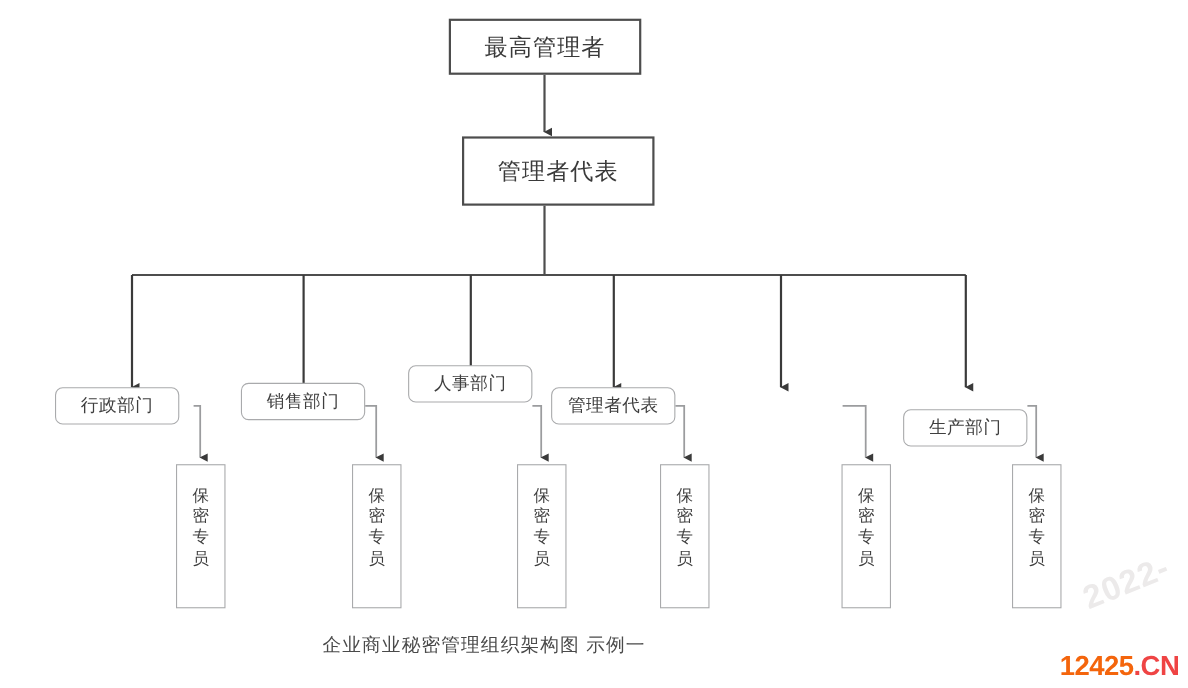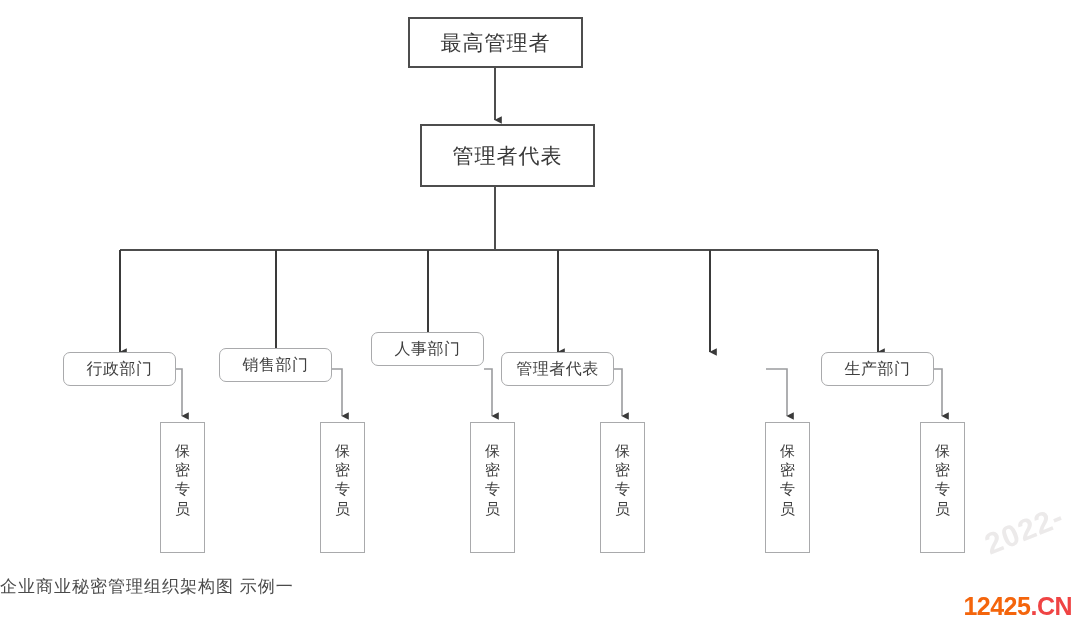--- a/index.html
+++ b/index.html
@@ -67,21 +67,21 @@
     line-height: 1.28;
   }
   .vchars span { display: block; }
 
   
   #caption {
     position: absolute;
     left: 0;
     top: 575px;
     width: 880px;
-    text-align: left;
+    text-align: center;
     font-size: 17px;
     color: #4a4a4a;
     letter-spacing: 1px;
   }
   
   #wm-year {
     position: absolute;
     left: 980px;
     top: 530px;
     font-size: 30px;
@@ -148,38 +148,38 @@
   </svg>
 
   <div class="node top" style="left:408px; top:17px; width:175px; height:51px;">
     <span>最高管理者</span>
   </div>
 
   <div class="node top" style="left:420px; top:124px; width:175px; height:63px;">
     <span>管理者代表</span>
   </div>
 
-  <div class="node dept" style="left:63px; top:352px; width:113px; height:34px;">
+  <div class="node dept" style="left:50px; top:352px; width:113px; height:34px;">
     <span>行政部门</span>
   </div>
 
   <div class="node dept" style="left:219px; top:348px; width:113px; height:34px;">
     <span>销售部门</span>
   </div>
 
   <div class="node dept" style="left:371px; top:332px; width:113px; height:34px;">
     <span>人事部门</span>
   </div>
 
   <div class="node dept" style="left:501px; top:352px; width:113px; height:34px;">
     <span>管理者代表</span>
   </div>
 
 
-  <div class="node dept" style="left:821px; top:352px; width:113px; height:34px;">
+  <div class="node dept" style="left:821px; top:372px; width:113px; height:34px;">
     <span>生产部门</span>
   </div>
 
   <div class="node officer" style="left:160px; top:422px; width:45px; height:131px;">
     <span class="vchars">
       <span>保</span>
       <span>密</span>
       <span>专</span>
       <span>员</span>
     </span>

